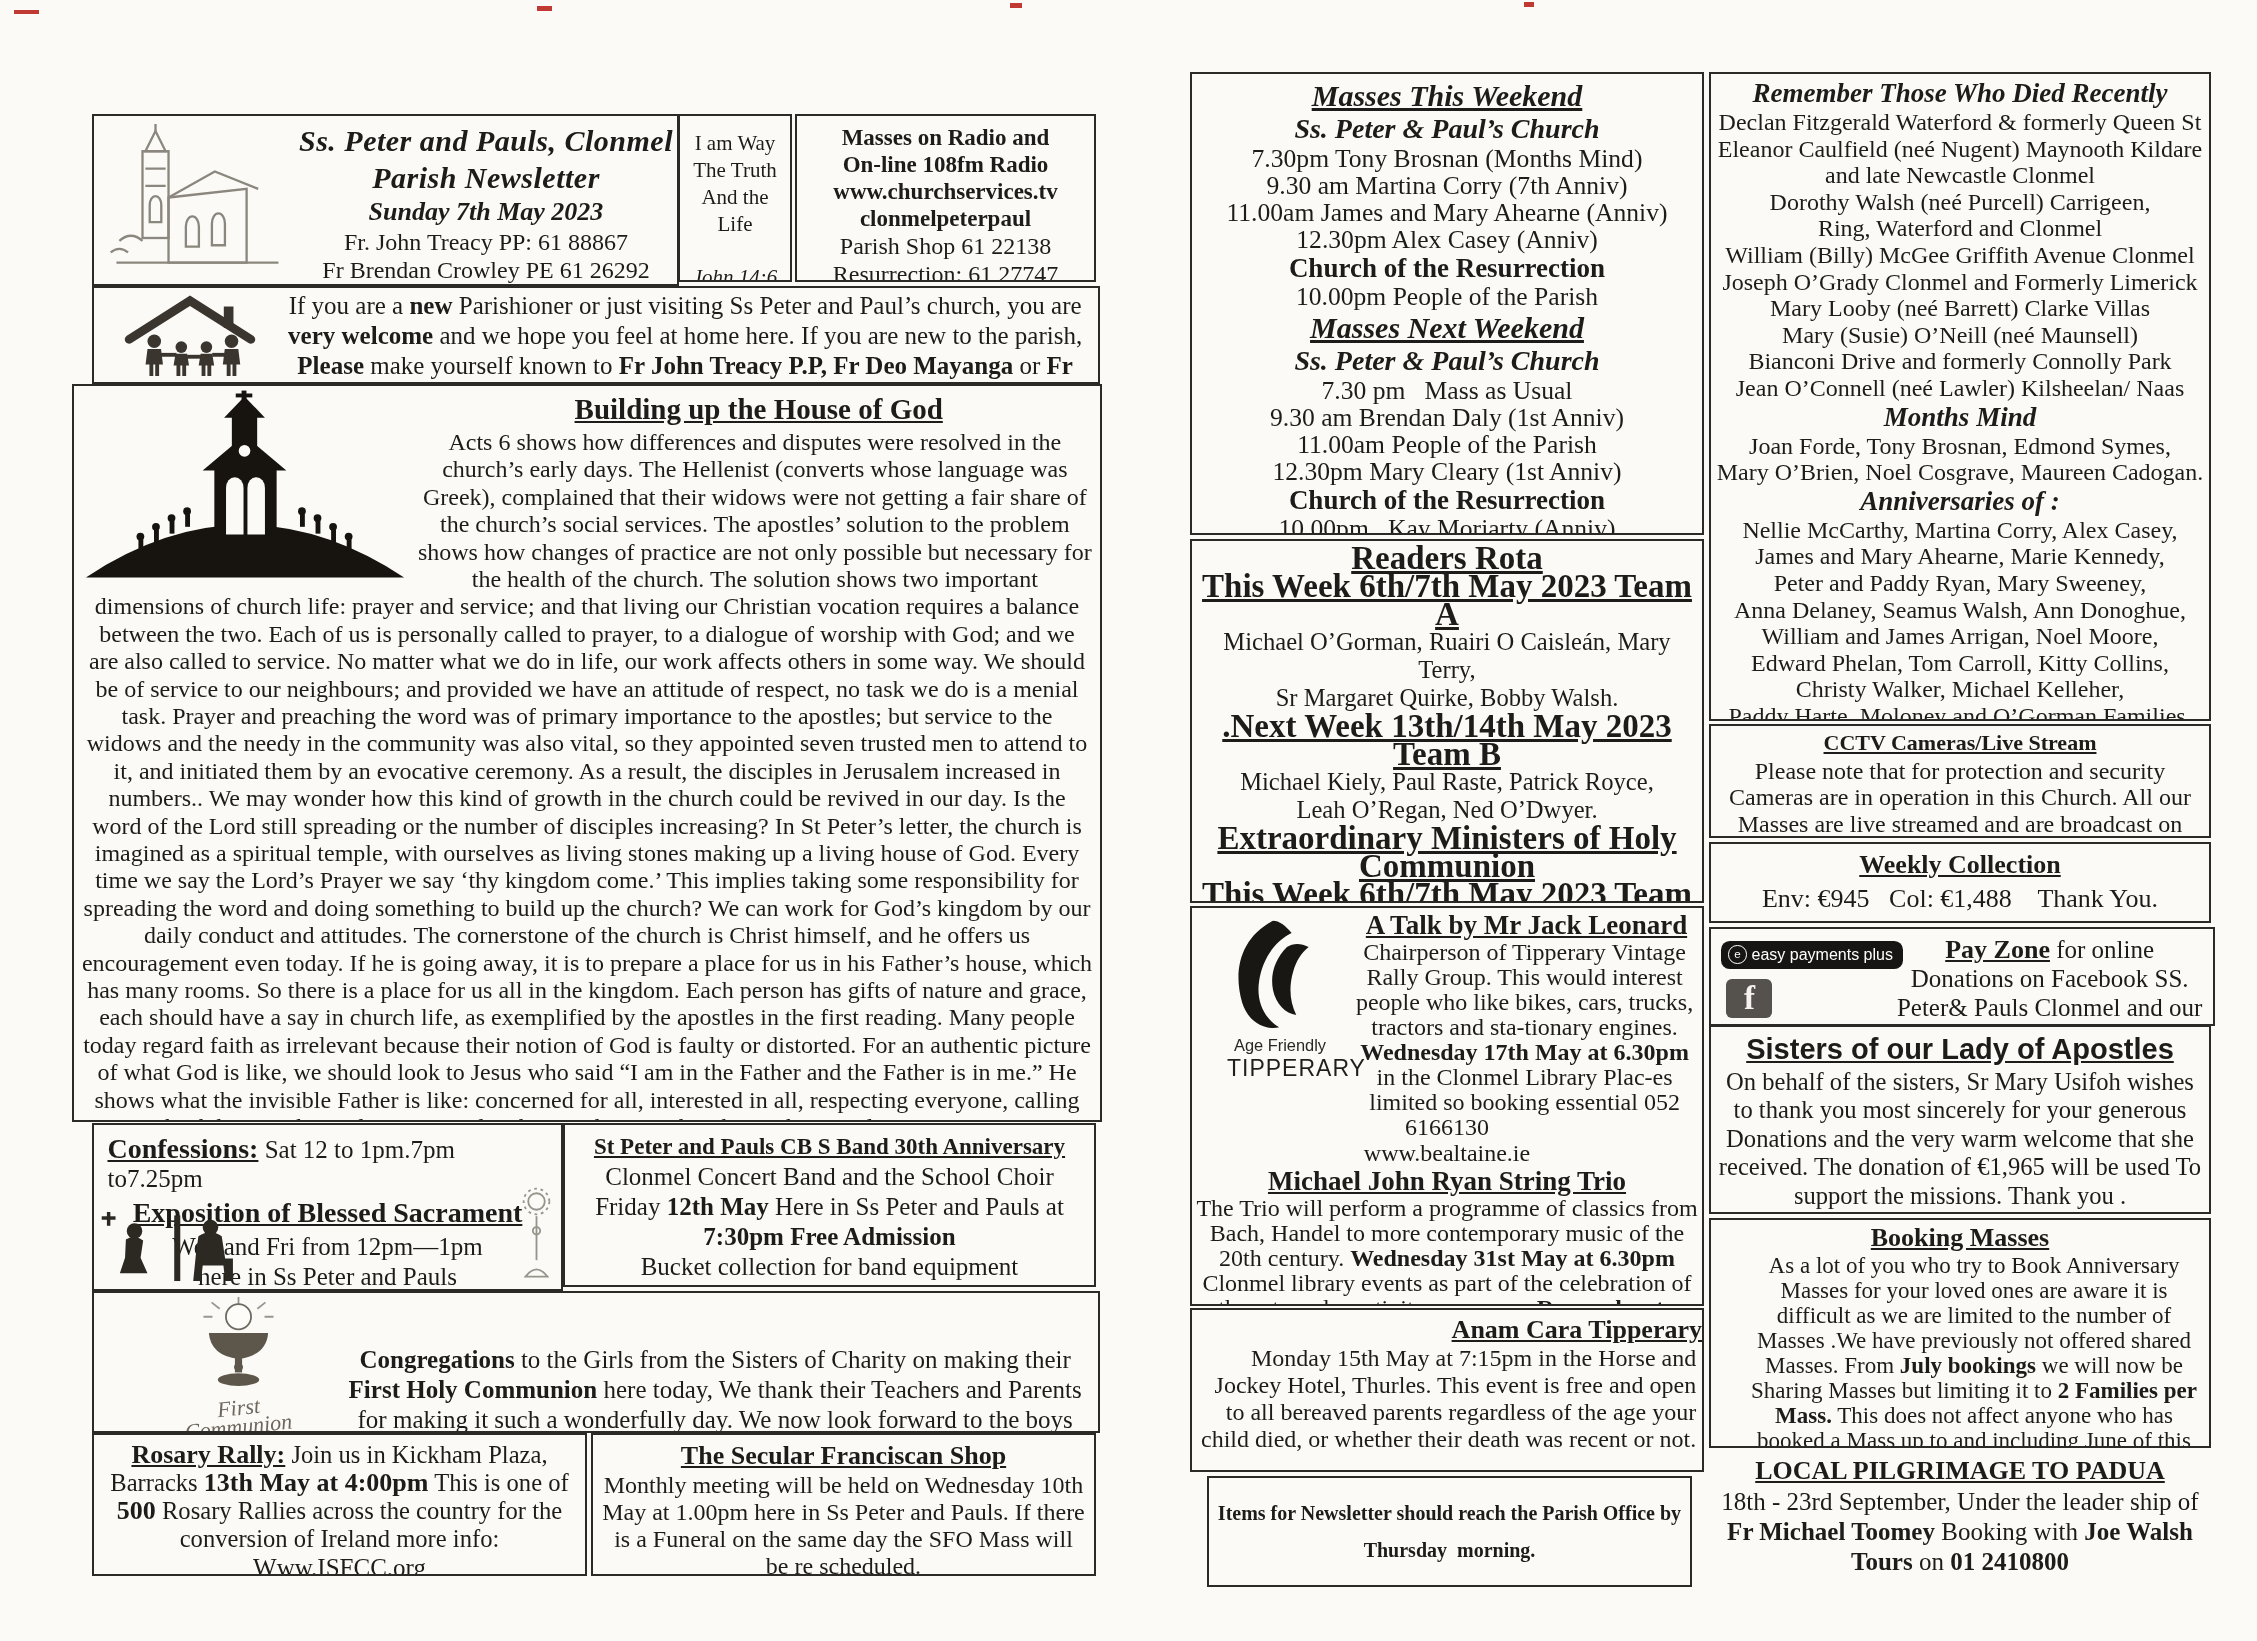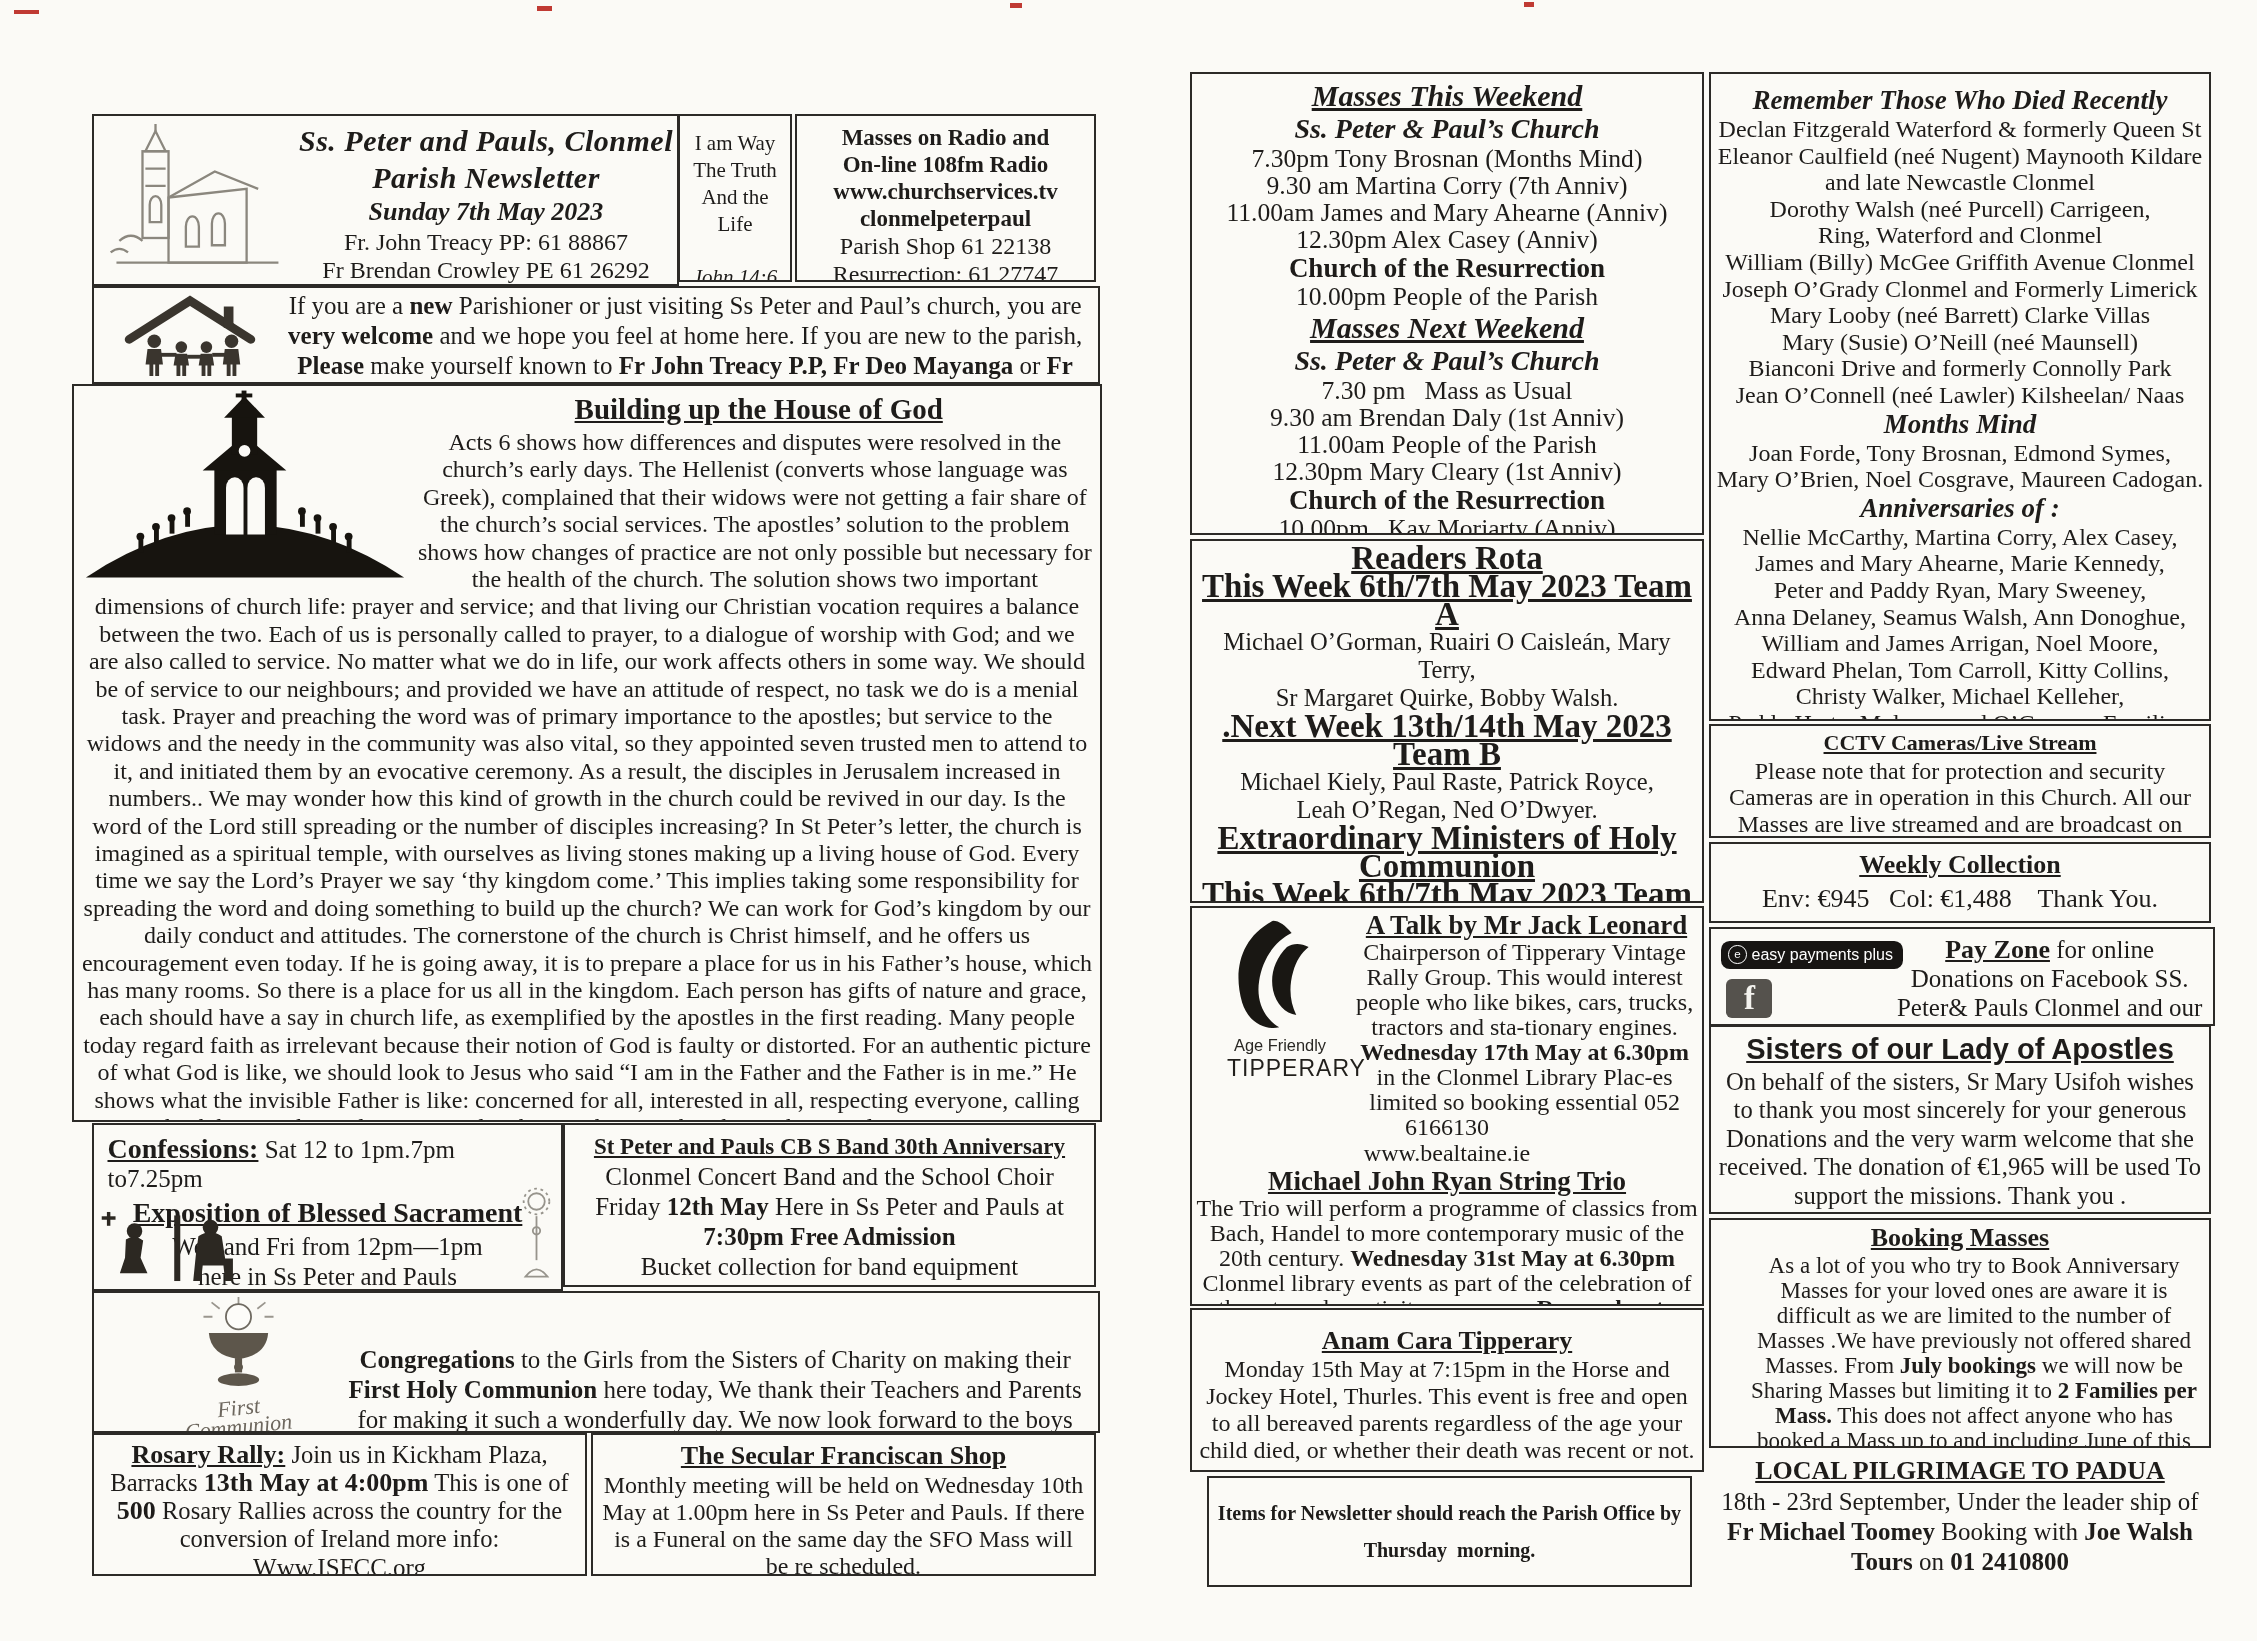--- a/index.html
+++ b/index.html
@@ -79,29 +79,29 @@
   .rota-names div{font-size:24.6px;line-height:28px;}
 
   .talk-box{left:1190px;top:906px;width:514px;height:400px;padding-top:1.9px;box-sizing:border-box;}
   .talk-logo{float:left;width:159px;height:198px;text-align:center;padding-top:5.8px;}
   .logo-small{font-family:"Liberation Sans",sans-serif;font-size:16.4px;color:#2a2824;text-align:left;margin-left:42px;}
   .logo-big{font-family:"Liberation Sans",sans-serif;font-size:23px;letter-spacing:1px;color:#211f1b;text-align:left;margin-left:35px;}
   .talk-h{font-size:27px;text-align:center;line-height:30px;}
   .talk-t{font-size:24px;line-height:25px;text-align:center;padding:0 3.9px;}
   .talk-link{font-size:24px;text-align:center;line-height:26px;}
 
-  .anam-box{left:1190px;top:1308px;width:514px;height:164px;text-align:center;padding-top:16px;box-sizing:border-box;}
+  .anam-box{left:1190px;top:1308px;width:514px;height:164px;text-align:right;padding-top:5px;box-sizing:border-box;}
   .anam-h{font-size:26px;line-height:30px;}
   .anam-t{font-size:24px;line-height:27px;padding:0 5.8px;}
 
   .items-box{left:1207px;top:1476px;width:481px;height:107px;display:flex;align-items:center;justify-content:center;}
   .items-t{font-size:20px;font-weight:bold;text-align:center;line-height:37px;white-space:pre-wrap;}
 
   
-  .died-box{left:1709px;top:72px;width:502px;height:649px;text-align:center;padding-top:11px;box-sizing:border-box;}
+  .died-box{left:1709px;top:72px;width:502px;height:649px;text-align:center;padding-top:4px;box-sizing:border-box;}
   .died-h{font-size:27px;line-height:31px;}
   .died-names div{font-size:24px;line-height:26.6px;}
 
   .cctv-box{left:1709px;top:724px;width:502px;height:114px;text-align:center;padding-top:1.9px;box-sizing:border-box;}
   .cctv-h{font-size:22px;line-height:30px;}
   .cctv-t{font-size:24px;line-height:26.6px;padding:0 3.9px;}
 
   .coll-box{left:1709px;top:842px;width:502px;height:81px;text-align:center;padding-top:3.9px;box-sizing:border-box;}
   .coll-h{font-size:26px;line-height:33px;}
   .coll-t{font-size:26px;line-height:35px;white-space:pre-wrap;}

